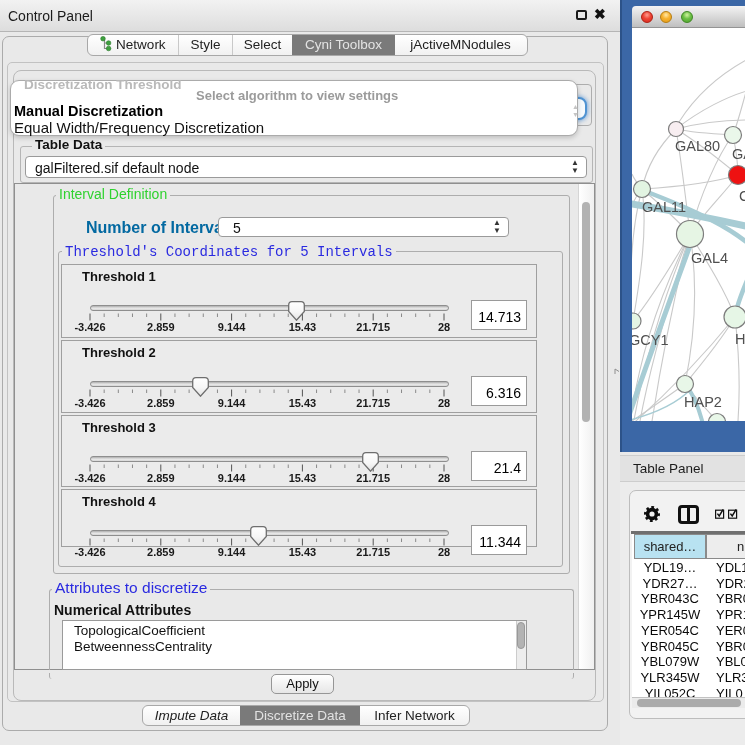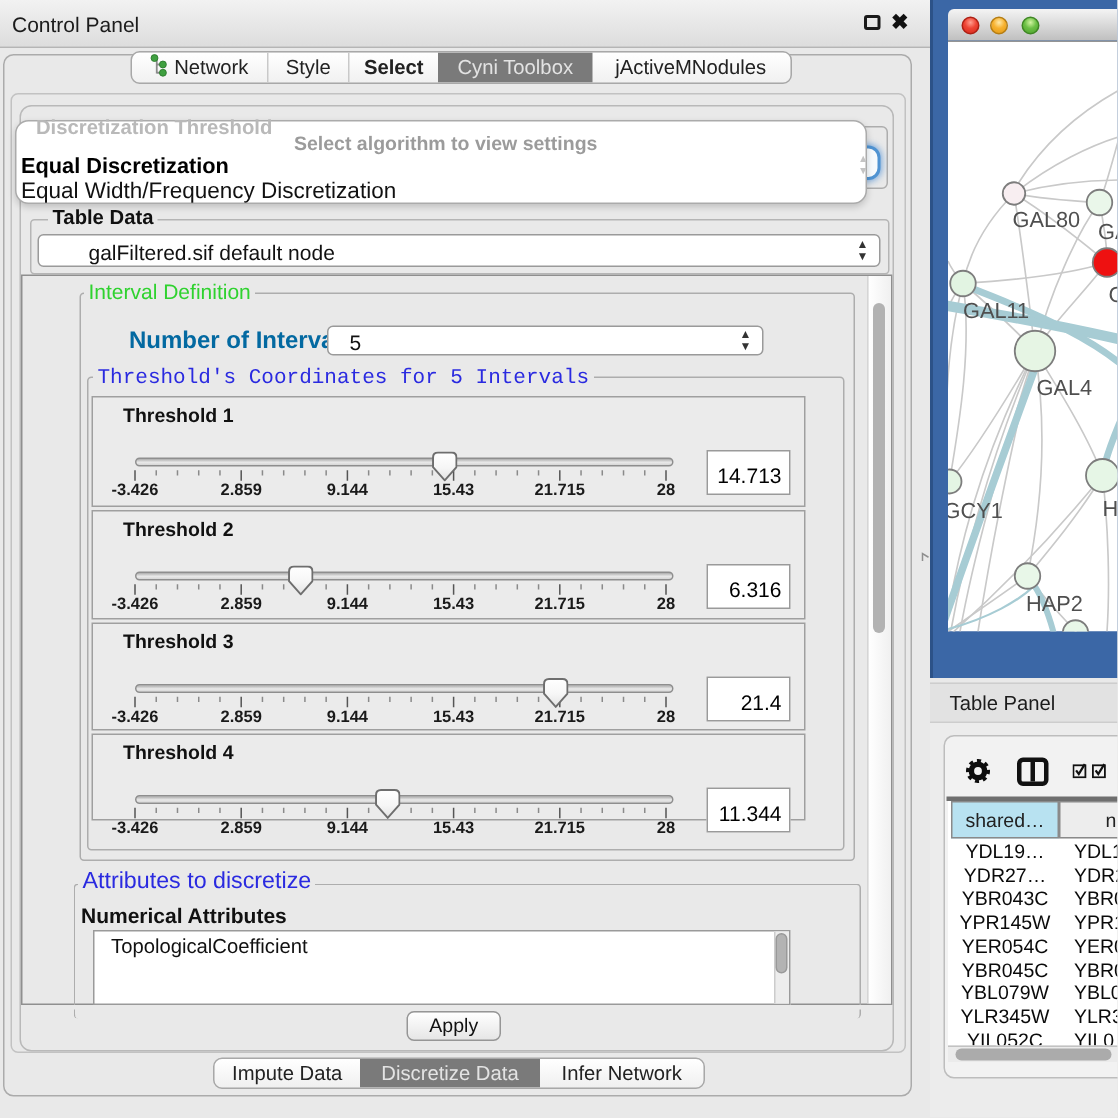--- a/index.html
+++ b/index.html
@@ -31,27 +31,27 @@
 
 <div class="abs" style="left:2px;top:36px;width:606px;height:695px;background:#e9e9e9;border:1px solid #ababab;border-radius:7px;"></div>
 <div class="abs" style="left:7px;top:62px;width:597px;height:640px;background:#e9e9e9;border:1px solid #c2c2c2;border-radius:5px;"></div>
 
 <div class="abs" style="left:87px;top:34px;width:441px;height:22px;background:linear-gradient(#ffffff,#f1f1f1);border:1px solid #a8a8a8;border-radius:6px;overflow:hidden;white-space:nowrap;">
   <div class="tabseg" style="width:90px;"><svg width="12" height="16" viewBox="0 0 12 16" style="vertical-align:-3px;">
         <path d="M4.5 3 L4.5 13 M4.5 7 L8 7 M4.5 12.5 L8 12.5" stroke="#8a8a8a" stroke-width="1.2" fill="none"></path>
         <circle cx="3" cy="2.7" r="2.3" fill="#3fa040" stroke="#2d7a2e" stroke-width="0.6"></circle>
         <circle cx="8.6" cy="7" r="2.3" fill="#3fa040" stroke="#2d7a2e" stroke-width="0.6"></circle>
         <circle cx="8.6" cy="12.5" r="2.3" fill="#3fa040" stroke="#2d7a2e" stroke-width="0.6"></circle>
-      </svg> Network</div><div class="tabseg" style="width:54px;border-left:1px solid #c9c9c9;">Style</div><div class="tabseg" style="width:60px;border-left:1px solid #c9c9c9;font-weight:bold;">Select</div><div class="tabseg" style="width:103px;background:#7a7a7a;color:#e3e3e3;">Cyni Toolbox</div><div class="tabseg" style="width:131px;">jActiveMNodules</div>
+      </svg> Network</div><div class="tabseg" style="width:54px;border-left:1px solid #c9c9c9;">Style</div><div class="tabseg" style="width:60px;border-left:1px solid #c9c9c9;">Select</div><div class="tabseg" style="width:103px;background:#7a7a7a;color:#e3e3e3;">Cyni Toolbox</div><div class="tabseg" style="width:131px;">jActiveMNodules</div>
 </div>
 
 <div class="abs etched" style="left:20px;top:146px;width:573px;height:37px;border-color:#b5b5b5;"></div>
 <div class="glabel" style="left:32px;top:139px;font-size:13.5px;color:#111;font-weight:bold;">Table Data</div>
 <div class="combo" style="left:25px;top:156px;width:562px;height:22px;">
-  <span style="position:absolute;left:9px;top:3px;margin-left:24px;">galFiltered.sif default node</span>
+  <span style="position:absolute;left:9px;top:3px;">galFiltered.sif default node</span>
   <span class="arr">▲<br>▼</span>
 </div>
 
 <div class="abs" style="left:14px;top:183px;width:581px;height:487px;border:1px solid #8f8f8f;background:#e9e9e9;"></div>
 
 <div class="abs" style="left:578px;top:184px;width:16px;height:485px;background:linear-gradient(90deg,#ffffff,#f0f0f0);border-left:1px solid #d5d5d5;"></div>
 <div class="abs" style="left:582px;top:202px;width:8px;height:220px;background:#b2b2b2;border-radius:4px;"></div>
 
 <div class="abs etched" style="left:53px;top:195px;width:517px;height:379px;"></div>
 <div class="glabel" style="left:56px;top:188px;color:#2fd22f;font-size:14px;">Interval Definition</div>
@@ -260,30 +260,31 @@
       <path d="M4 0.7 L13 0.7 Q16.3 0.7 16.3 4 L16.3 10.5 L8.5 19.2 L0.7 10.5 L0.7 4 Q0.7 0.7 4 0.7 Z" fill="url(#tg3)" stroke="#6e6e6e" stroke-width="1.3"></path>
     </svg>
     <div class="vbox">11.344</div>
   </div>
 
 <div class="abs etched" style="left:49px;top:589px;width:525px;height:90px;border-bottom:none;"></div>
 <div class="glabel" style="left:52px;top:582px;color:#2a2ae0;font-size:15.5px;">Attributes to discretize</div>
 <div class="abs b" style="left:54px;top:602px;font-size:14px;color:#111;">Numerical Attributes</div>
 <div class="abs" style="left:62px;top:620px;width:465px;height:50px;background:#fff;border:1px solid #9a9a9a;overflow:hidden;padding-top:2px;">
   <div class="li">TopologicalCoefficient</div>
+  <div class="li">BetweennessCentrality</div>
 </div>
 <div class="abs" style="left:516px;top:621px;width:10px;height:48px;background:#ededed;border-left:1px solid #ccc;"></div>
 <div class="abs" style="left:517px;top:622px;width:8px;height:27px;background:#b3b3b3;border:1px solid #999;border-radius:4px;"></div>
 
 <div class="abs" style="left:15px;top:670px;width:576px;height:3px;background:#e9e9e9;"></div>
 
 <div class="abs" style="left:271px;top:674px;width:63px;height:20px;background:linear-gradient(#ffffff,#e6e6e6);border:1px solid #969696;border-radius:5px;font-size:13px;color:#111;text-align:center;line-height:18px;">Apply</div>
 
 <div class="abs" style="left:142px;top:705px;width:328px;height:21px;background:linear-gradient(#ffffff,#f0f0f0);border:1px solid #a8a8a8;border-radius:6px;overflow:hidden;white-space:nowrap;">
-  <div class="tabseg" style="width:97px;height:19px;line-height:19px;">Impute Data</div><div class="tabseg" style="width:120px;height:19px;line-height:19px;background:#7a7a7a;color:#e3e3e3;">Discretize Data</div><div class="tabseg" style="width:109px;height:19px;line-height:19px;">Infer Network</div>
+  <div class="tabseg" style="width:97px;height:19px;line-height:19px;font-style:italic;">Impute Data</div><div class="tabseg" style="width:120px;height:19px;line-height:19px;background:#7a7a7a;color:#e3e3e3;">Discretize Data</div><div class="tabseg" style="width:109px;height:19px;line-height:19px;">Infer Network</div>
 </div>
 
 <svg class="abs" style="left:614px;top:368px;" width="6" height="7" viewBox="0 0 6 7">
     <path d="M1 6 L1 1 L5 3.5" fill="none" stroke="#8f8f8f" stroke-width="1"></path>
   </svg>
 
 <div class="abs" style="left:620px;top:0;width:125px;height:452px;background:#3b67a6;"></div>
 <div class="abs" style="left:620px;top:0;width:2px;height:452px;background:#2c5288;"></div>
 <div class="abs" style="left:632px;top:6px;width:113px;height:22px;background:linear-gradient(#f4f4f4,#bfbfbf);border-top-left-radius:4px;border-bottom:1px solid #949494;"></div>
 
@@ -387,15 +388,15 @@
 </div>
 <div class="abs" style="left:632px;top:697px;width:113px;height:11px;background:#ebebeb;border-top:1px solid #c2c2c2;"></div>
 <div class="abs" style="left:637px;top:699px;width:104px;height:8px;background:#ababab;border-radius:4px;"></div>
 
 <div class="abs" style="left:13px;top:70px;width:583px;height:631px;border:1px solid #b9b9b9;border-radius:8px;"></div>
 <div class="abs" style="left:20px;top:84px;width:572px;height:42px;border:1px solid #adadad;border-radius:4px;"></div>
 <div class="abs" style="left:556px;top:97px;width:31px;height:23px;background:#f6fafd;border:2px solid #4f93d2;border-radius:8px;box-shadow:0 0 4px 1px rgba(90,150,215,0.75);"></div>
 <div class="abs" style="left:10px;top:80px;width:568px;height:56px;background:#fff;border:1px solid #ababab;border-radius:9px;box-shadow:0 2px 5px rgba(0,0,0,0.18);"></div>
 <div class="abs b" style="left:24px;top:77px;font-size:13.5px;color:#b9b9b9;">Discretization Threshold</div>
 <div class="abs b" style="left:196px;top:88px;font-size:13px;color:#9b9b9b;">Select algorithm to view settings</div>
-<div class="abs b" style="left:14px;top:103px;font-size:14.5px;color:#000;">Equal Discretization</div>
+<div class="abs b" style="left:14px;top:103px;font-size:14.5px;color:#000;">Manual Discretization</div>
 <div class="abs" style="left:14px;top:119px;font-size:15px;color:#111;">Equal Width/Frequency Discretization</div>
 <div class="abs" style="left:572px;top:103px;font-size:7px;line-height:8px;color:#c4c4c4;text-align:center;">▲<br>▼</div>
 
 </body></html>

